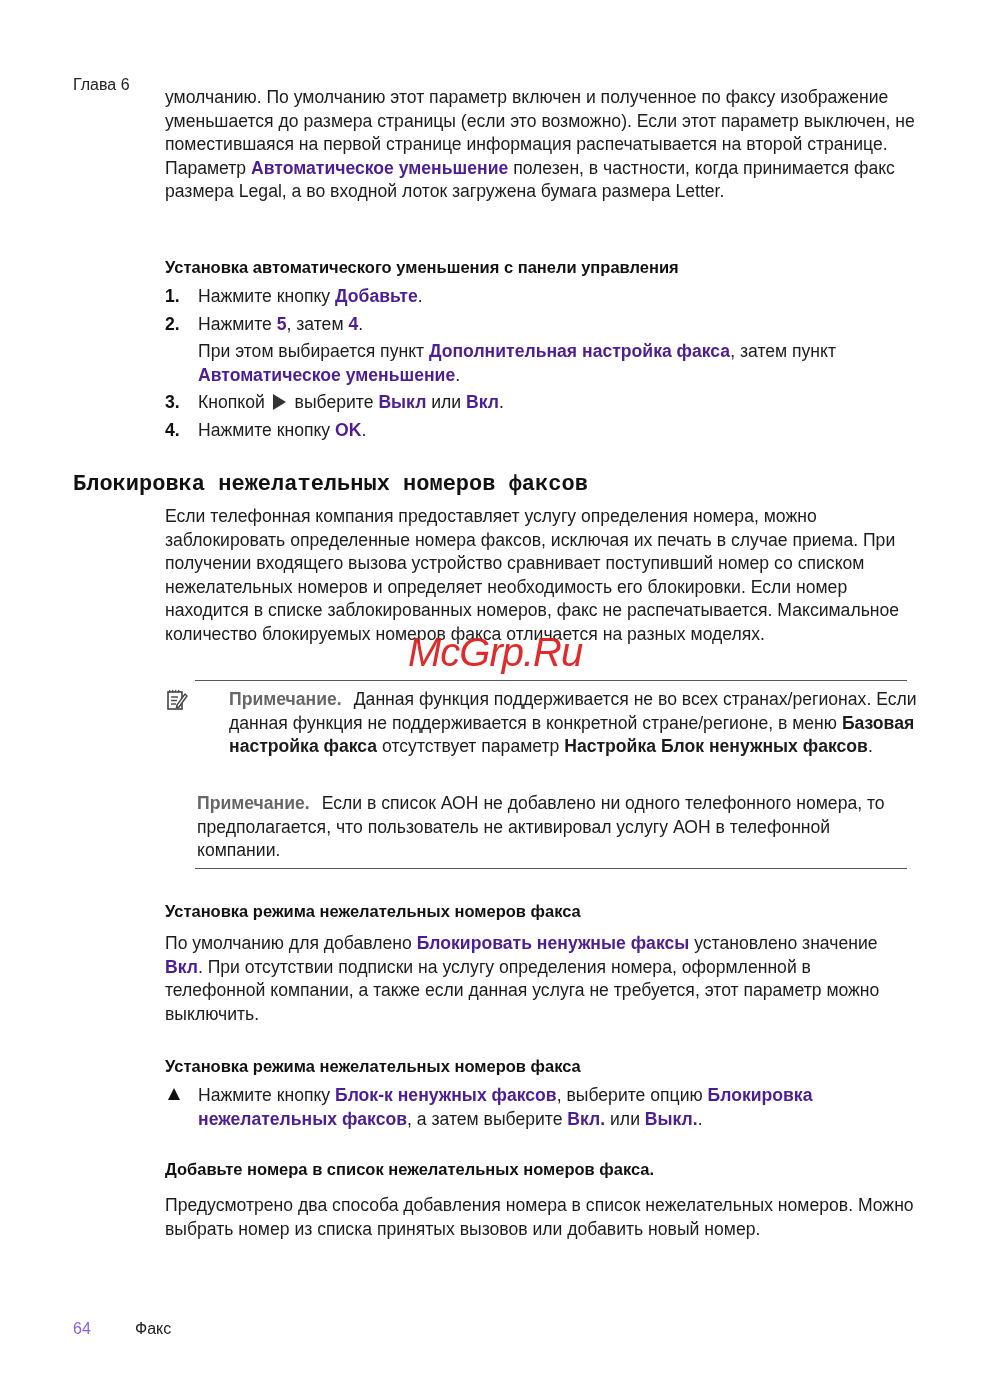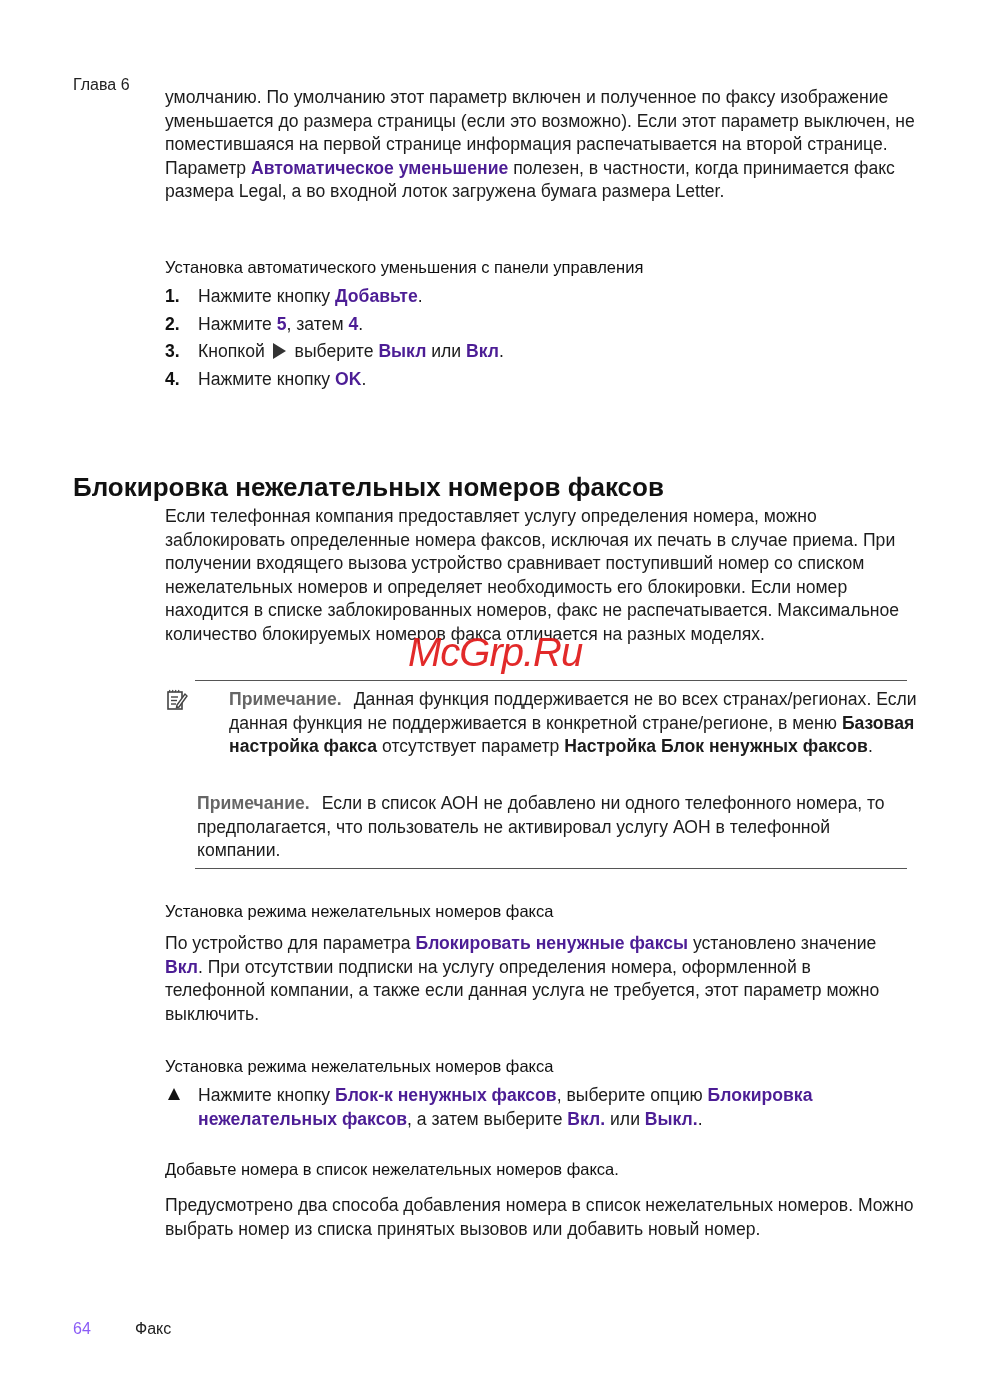--- a/index.html
+++ b/index.html
@@ -5,28 +5,28 @@
   html, body { margin: 0; padding: 0; background: #ffffff; }
   body {
     width: 1000px; height: 1385px; position: relative; overflow: hidden;
     font-family: "Liberation Sans", sans-serif; color: #1a1a1a;
   }
   .abs { position: absolute; }
   .header { left: 73px; top: 40px; font-size: 16px; color: #222; margin-top: 36px; }
   .body-text { font-size: 17.6px; line-height: 23.5px; color: #1c1c1c; }
   .body-text b, .step b { font-weight: bold; color: #4c1d95; }
   .p1 { left: 165px; top: 86px; width: 750px; }
-  .subhead { font-size: 16.5px; font-weight: normal; color: #111; }
+  .subhead { font-size: 16.5px; font-weight: bold; color: #111; }
   .sh1 { left: 165px; top: 258px; }
   .steps { left: 165px; top: 285px; width: 750px; }
   .step { position: relative; font-size: 17.6px; line-height: 23.5px; padding-left: 33px; margin-bottom: 4px; color: #1c1c1c; }
   .step .num { position: absolute; left: 0; top: 0; font-weight: bold; color: #111; }
   .step .sub { display: block; margin-top: 4px; }
   .arrow-icon { display: inline-block; width: 0; height: 0; border-top: 8px solid transparent; border-bottom: 8px solid transparent; border-left: 13px solid #333; vertical-align: -2px; margin: 0 4px 0 3px; }
-  .h2 { left: 73px; top: 472px; font-size: 26px; font-weight: bold; color: #111; }
+  .h2 { left: 73px; top: 472px; font-size: 22px; font-weight: bold; color: #111; font-family: Liberation Mono, monospace; }
   .p2 { left: 165px; top: 505px; width: 750px; }
   .rule { left: 195px; width: 712px; height: 0; border-top: 1.5px solid #555; }
   .rule-top { top: 680px; }
   .rule-bottom { top: 868px; }
   .note-icon { left: 166px; top: 689px; width: 22px; height: 22px; }
   .note { left: 197px; width: 712px; font-size: 17.6px; line-height: 23.5px; color: #1c1c1c; }
   .note1 { top: 688px; margin-left: 32px; }
   .note2 { top: 792px; }
   .note-label { color: #666; font-weight: bold; margin-right: 12px; }
   .watermark { left: 408px; top: 630px; font-size: 40px; color: #e01818; font-style: italic; letter-spacing: -1px; opacity: 0.92; }
@@ -51,20 +51,21 @@
 <div class="abs subhead sh1">Установка автоматического уменьшения с панели управления</div>
 
 <div class="abs steps">
   <div class="step">
     <span class="num">1.</span>
     <span>Нажмите кнопку </span><b>Добавьте</b><span>.</span>
   </div>
   <div class="step">
     <span class="num">2.</span>
     <span>Нажмите </span><b>5</b><span>, затем </span><b>4</b><span>.</span>
+    <span class="sub"><span>При этом выбирается пункт </span><b>Дополнительная настройка факса</b><span>, затем пункт </span><b>Автоматическое уменьшение</b><span>.</span></span>
   </div>
   <div class="step">
     <span class="num">3.</span>
     <span>Кнопкой </span><span class="arrow-icon"></span><span> выберите </span><b>Выкл</b><span> или </span><b>Вкл</b><span>.</span>
   </div>
   <div class="step">
     <span class="num">4.</span>
     <span>Нажмите кнопку </span><b>OK</b><span>.</span>
   </div>
 </div>
@@ -85,21 +86,21 @@
 
 <div class="abs note note1"><span class="note-label">Примечание.</span><span>Данная функция поддерживается не во всех странах/регионах. Если данная функция не поддерживается в конкретной стране/регионе, в меню </span><b>Базовая настройка факса</b><span> отсутствует параметр </span><b>Настройка Блок ненужных факсов</b><span>.</span></div>
 
 <div class="abs note note2"><span class="note-label">Примечание.</span><span>Если в список АОН не добавлено ни одного телефонного номера, то предполагается, что пользователь не активировал услугу АОН в телефонной компании.</span></div>
 
 <div class="abs rule rule-bottom"></div>
 
 <div class="abs watermark">McGrp.Ru</div>
 
 <div class="abs subhead sh2">Установка режима нежелательных номеров факса</div>
-<div class="abs body-text p3"><span>По устройство для параметра </span><b>Блокировать ненужные факсы</b><span> установлено значение </span><b>Вкл</b><span>. При отсутствии подписки на услугу определения номера, оформленной в телефонной компании, а также если данная услуга не требуется, этот параметр можно выключить.</span></div>
+<div class="abs body-text p3"><span>По умолчанию для добавлено </span><b>Блокировать ненужные факсы</b><span> установлено значение </span><b>Вкл</b><span>. При отсутствии подписки на услугу определения номера, оформленной в телефонной компании, а также если данная услуга не требуется, этот параметр можно выключить.</span></div>
 
 <div class="abs subhead sh3">Установка режима нежелательных номеров факса</div>
 <div class="abs bullet">
   <div class="step">
     <span class="tri-icon"></span>
     <span>Нажмите кнопку </span><b>Блок-к ненужных факсов</b><span>, выберите опцию </span><b>Блокировка нежелательных факсов</b><span>, а затем выберите </span><b>Вкл.</b><span> или </span><b>Выкл.</b><span>.</span>
   </div>
 </div>
 
 <div class="abs subhead sh4">Добавьте номера в список нежелательных номеров факса.</div>

